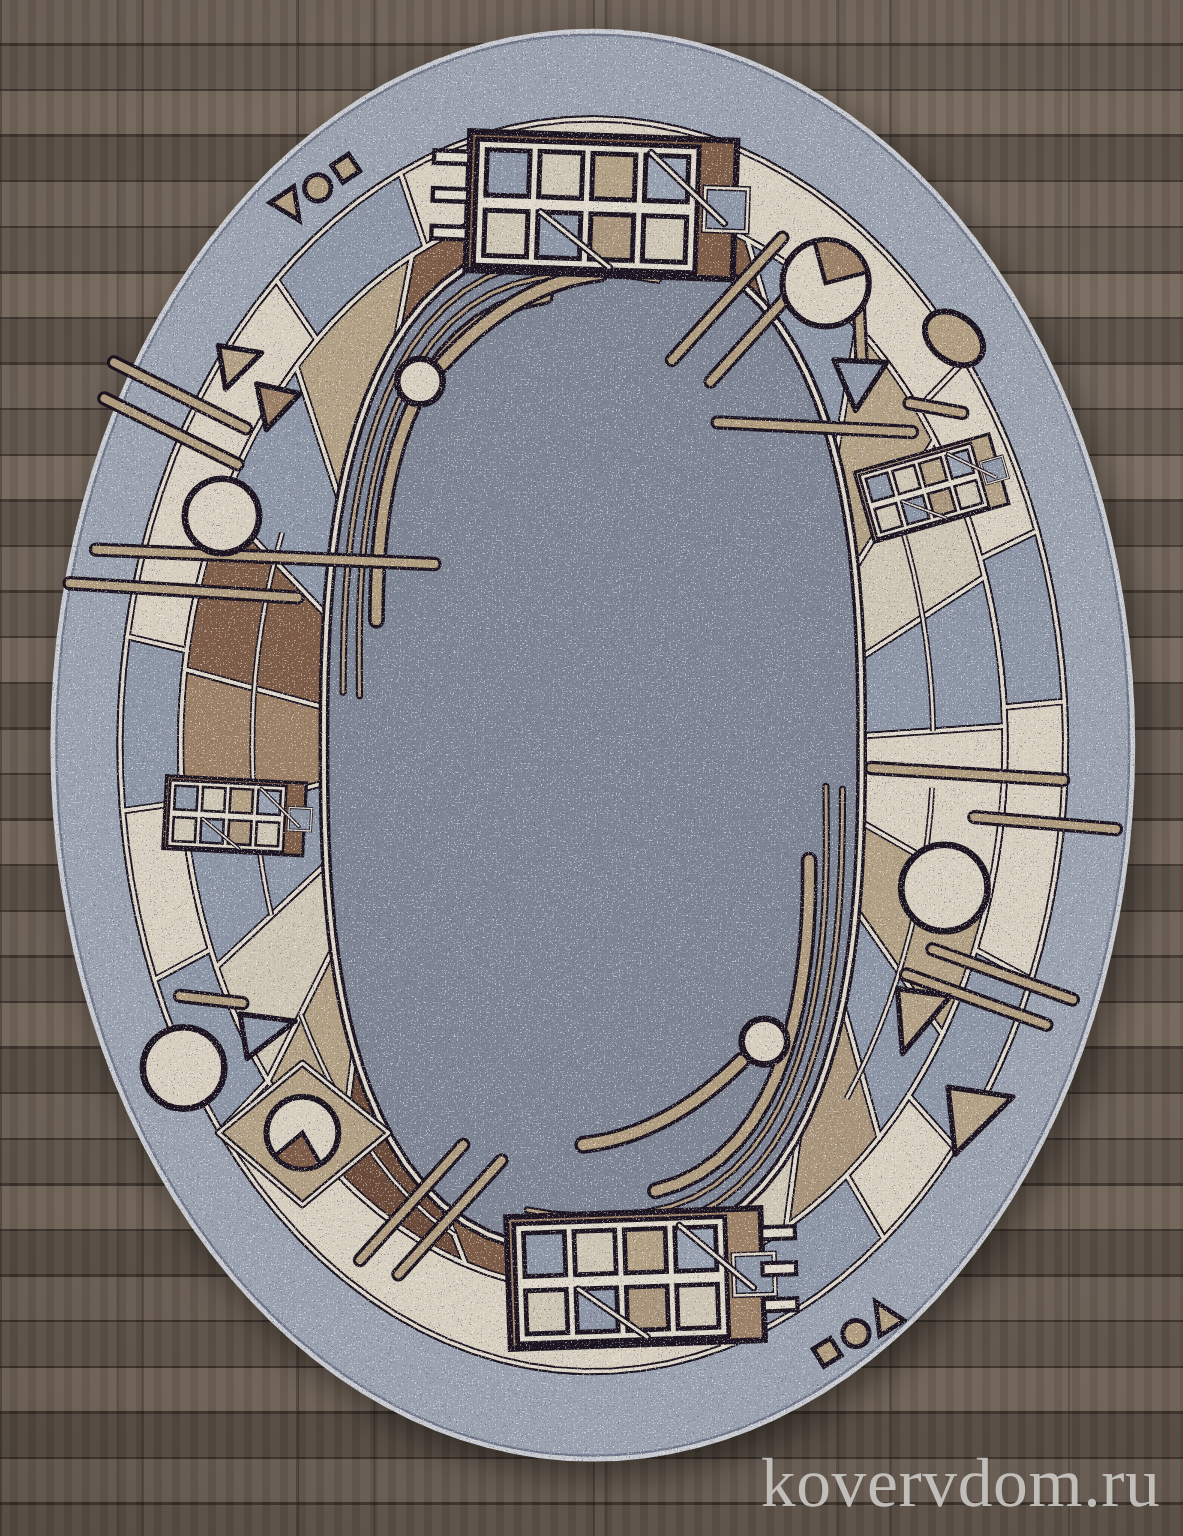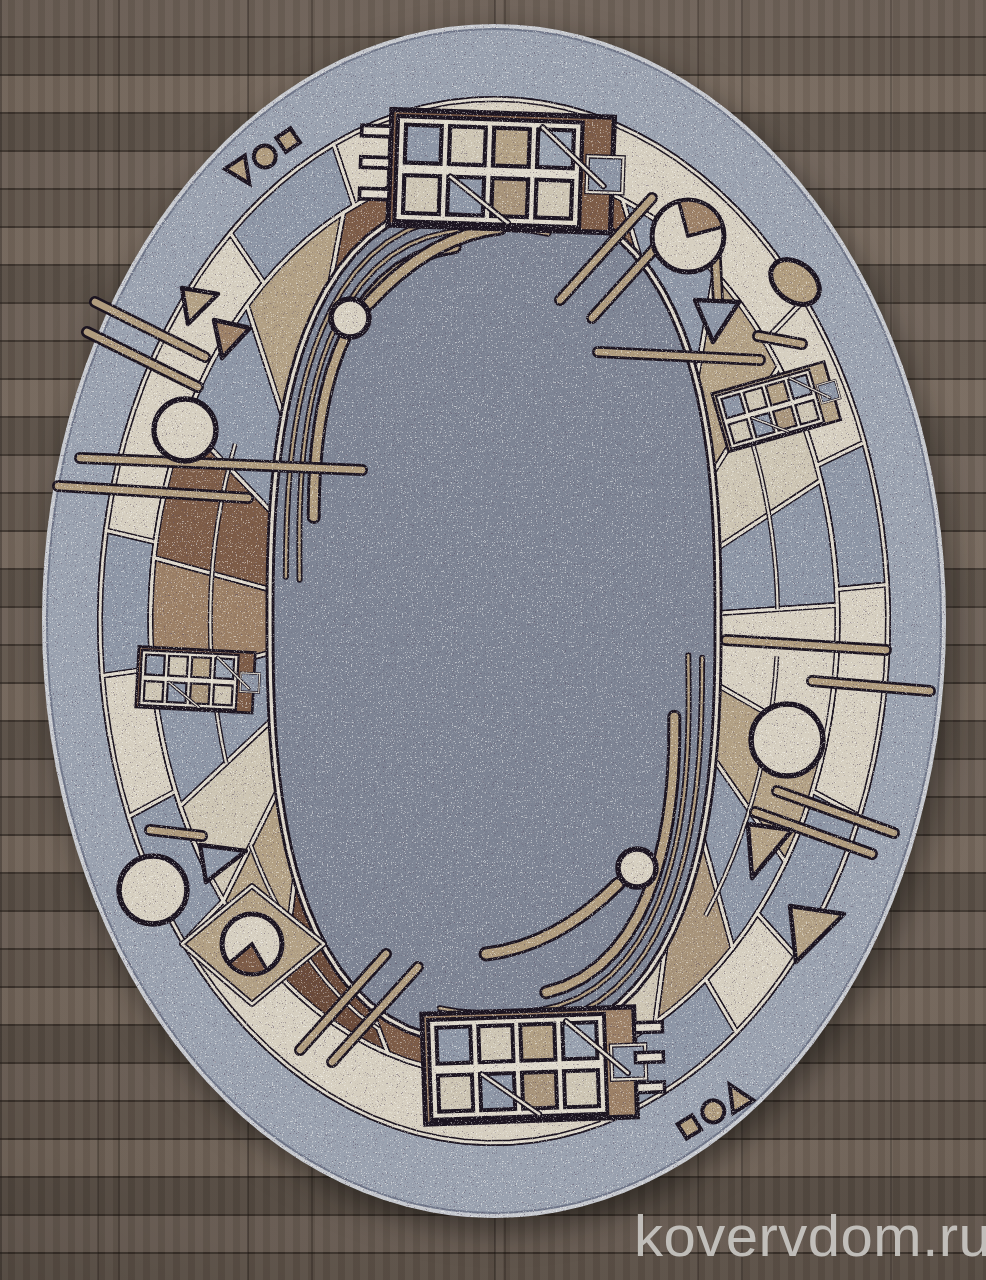--- a/index.html
+++ b/index.html
@@ -1,17 +1,17 @@
 <!DOCTYPE html>
 <html><head>
 <meta charset="utf-8">
 <style>
   html,body{margin:0;padding:0;background:#443a32;}
   .scene{position:relative;width:986px;height:1280px;overflow:hidden;
-         font-family:Liberation Sans, sans-serif;}
+         font-family:Liberation Serif, serif;}
   .floor{position:absolute;inset:0;
     background-color:#6a5c51;
     background-image:
       radial-gradient(135% 105% at 58% 38%, rgba(255,255,255,.06) 0%, rgba(0,0,0,.14) 62%, rgba(0,0,0,.4) 100%),
       repeating-linear-gradient(90deg, rgba(255,255,255,.035) 0 8px, rgba(0,0,0,.05) 8px 15px),
       repeating-linear-gradient(90deg, rgba(26,19,15,.34) 0 2px, rgba(0,0,0,0) 2px 247px),
       repeating-linear-gradient(90deg, rgba(26,19,15,.26) 0 2px, rgba(0,0,0,0) 2px 193px),
       repeating-linear-gradient(180deg,
         #75675c 0 36px, #41372f 36px 38px,
         #695c51 38px 74px, #41372f 74px 76px,

